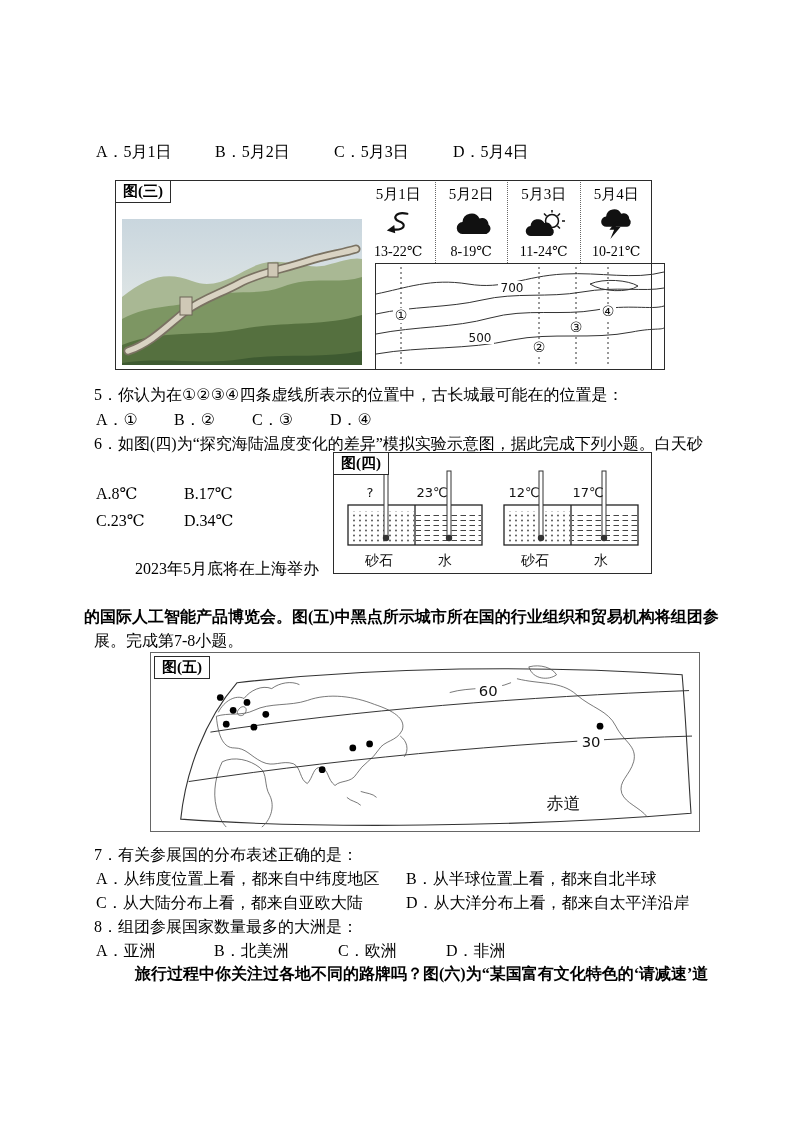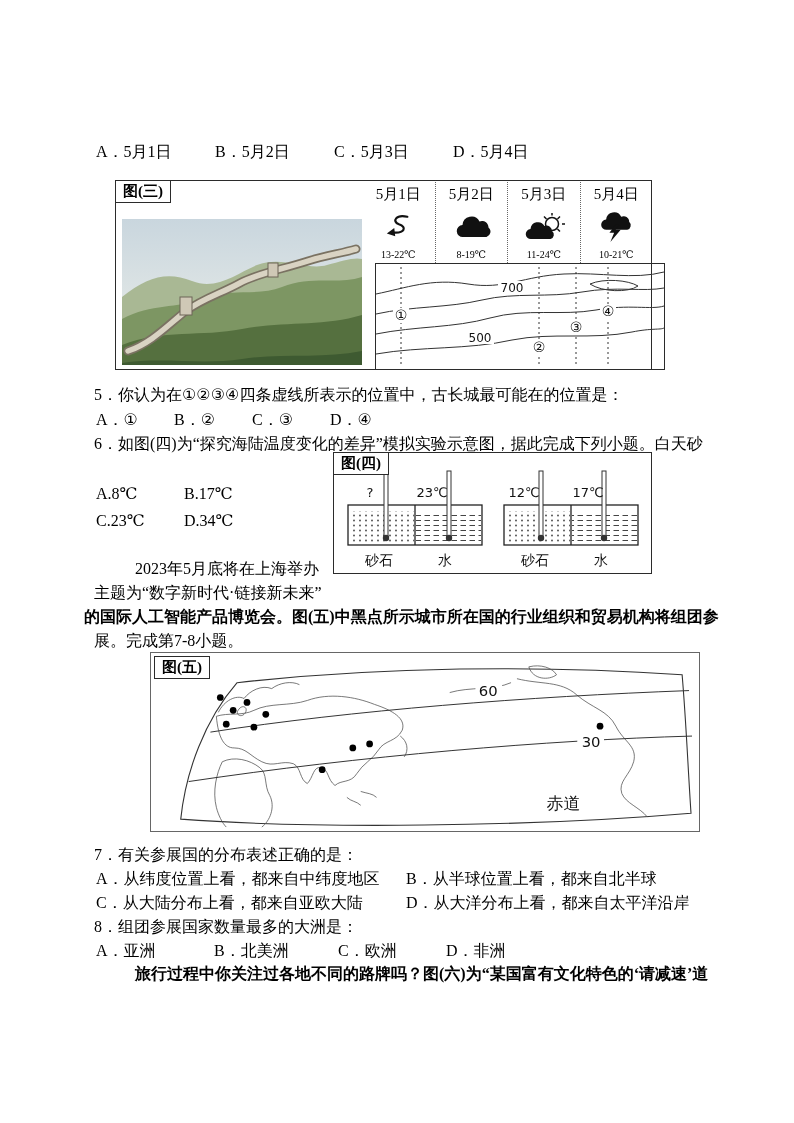--- a/index.html
+++ b/index.html
@@ -12,21 +12,21 @@
   .fig{position:absolute;border:1.2px solid #2b2b2b;background:#fff;box-sizing:border-box;text-align:right;}
   .fig-label{
     position:absolute;border:1px solid #2b2b2b;background:#fff;font-weight:bold;
     font-size:15px;line-height:21px;padding:0 7px;z-index:3;white-space:nowrap;
   }
   .weather-grid{position:absolute;display:grid;grid-template-columns:repeat(4,1fr);box-sizing:border-box;}
   .wcol{display:flex;flex-direction:column;align-items:center;min-width:0;}
   .wcol + .wcol{border-left:1px dotted #666;}
   .wdate{font-size:15px;margin-top:3px;}
   .wicon{flex:1;display:flex;align-items:center;justify-content:center;}
-  .wtemp{font-size:10px;margin-bottom:3px;}
+  .wtemp{font-size:14px;margin-bottom:3px;}
   .optw{display:inline-block;width:115px;}
   .optq5{display:inline-block;width:74px;}
   .optq6{display:inline-block;width:84px;}
   .opt7l{display:inline-block;width:306px;}
   .optq8a{display:inline-block;width:114px;}
   .optq8b{display:inline-block;width:120px;}
   .optq8c{display:inline-block;width:104px;}
   .closing{font-weight:bold;}
   svg text{font-family:"DejaVu Sans","Liberation Sans",sans-serif;}
   .absfill{position:absolute;left:0;top:0;}
@@ -210,21 +210,20 @@
       <g font-size="14" text-anchor="middle" fill="#111">
         <text x="45" y="112">砂石</text>
         <text x="111" y="112">水</text>
         <text x="201" y="112">砂石</text>
         <text x="267" y="112">水</text>
       </g>
     </svg>
   </div>
 
   <div class="line" style="left:135px;top:557px;">2023年5月底将在上海举办</div>
-  <div class="line" style="left:94px;top:581px;">主题为“数字新时代·链接新未来”</div>
   <div class="line" style="left:84px;top:605px;font-weight:bold;">的国际人工智能产品博览会。图(五)中黑点所示城市所在国的行业组织和贸易机构将组团参</div>
   <div class="line" style="left:94px;top:629px;">展。完成第7-8小题。</div>
 
   <div class="fig" style="left:150px;top:652px;width:550px;height:180px;border-color:#666;">
     <div class="fig-label" style="left:3px;top:3px;">图(五)</div>
     <svg class="absfill" width="548" height="178" viewBox="0 0 550 180">
 
       <path d="M85,30 C230,14 390,12 535,22 C539,68 541,118 544,162 C380,176 160,178 28,168 C33,120 52,68 85,30 Z" fill="none" stroke="#333" stroke-width="1.1"></path>
 
       <g fill="none" stroke="#555" stroke-width="0.8">

